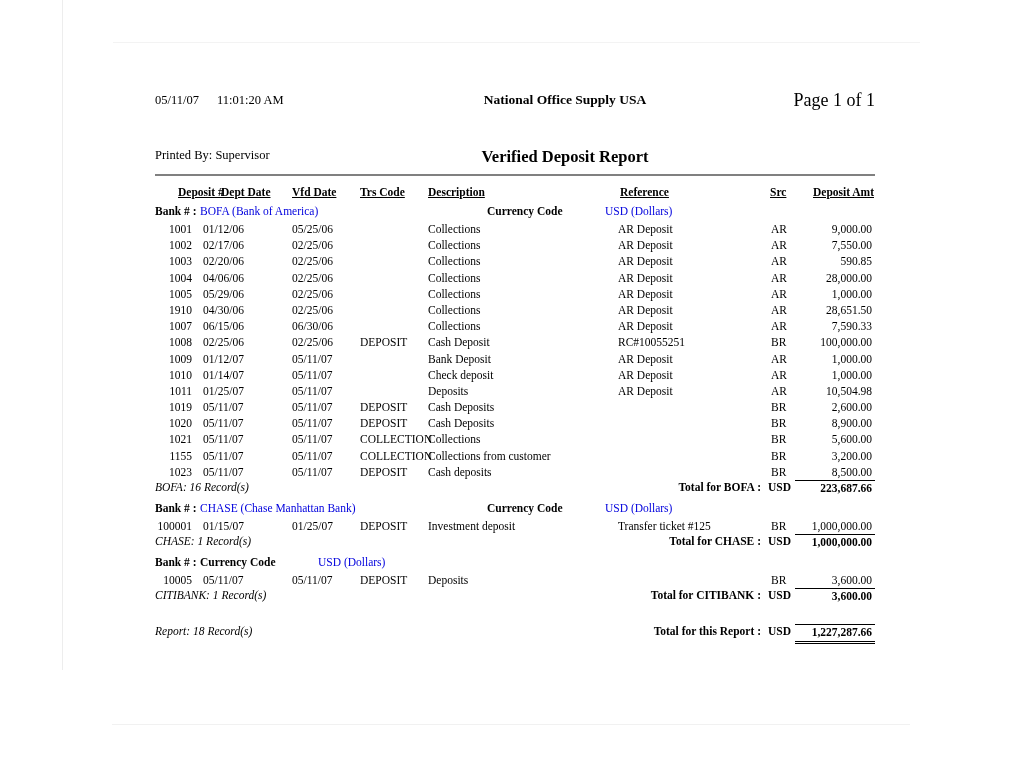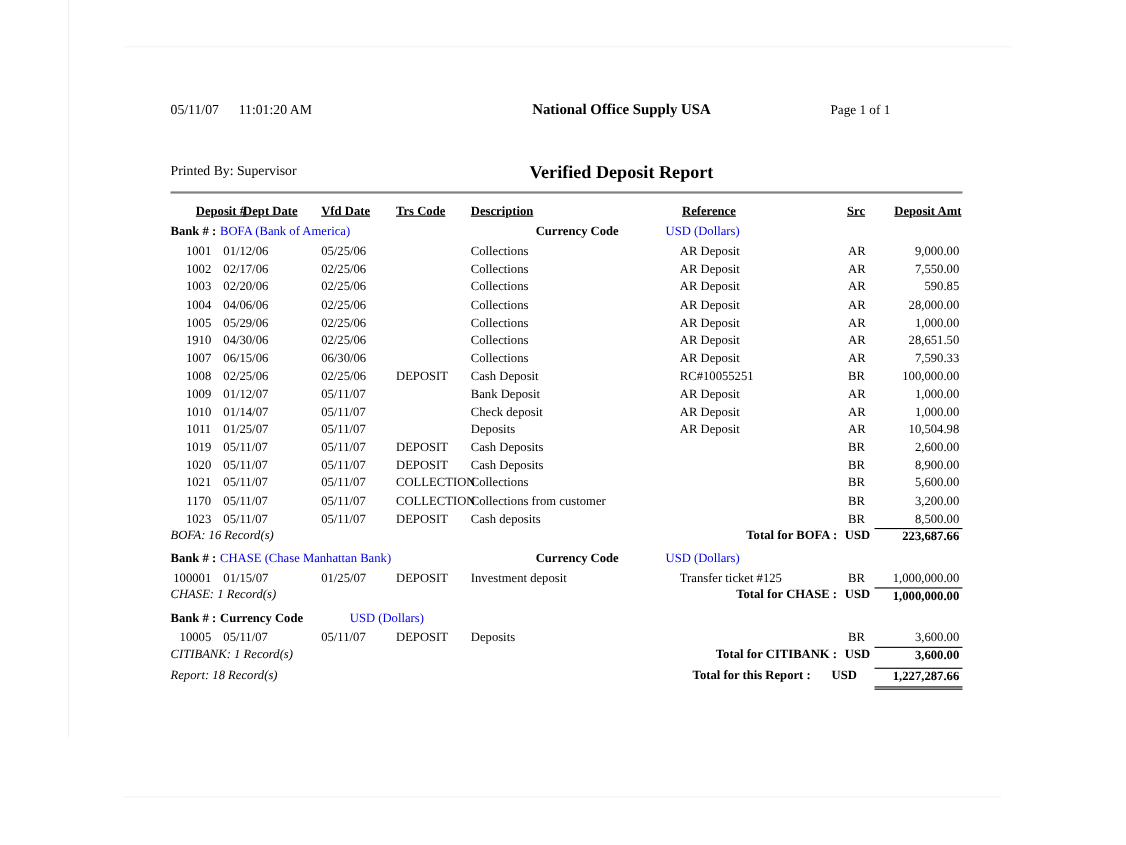--- a/index.html
+++ b/index.html
@@ -9,21 +9,21 @@
     -webkit-font-smoothing:none;
   }
   .artifact{position:absolute;background:#ededed;}
   .report{position:absolute;left:155px;top:92px;width:720px;}
 
   
   .hdr-line1{display:flex;height:16px;line-height:16px;font-size:12.5px;}
   .hdr-left1{width:220px;}
   .hdr-time{margin-left:18px;}
   .hdr-center1{flex:1;text-align:center;font-weight:bold;font-size:13.5px;}
-  .hdr-right1{width:120px;font-size:12px;}
+  .hdr-right1{width:120px;text-align:right;font-size:18px;}
   .hdr-line2{display:flex;height:21px;line-height:18px;font-size:12.5px;margin-top:38px;}
   .hdr-left2{width:220px;}
   .hdr-center2{flex:1;text-align:center;font-weight:bold;font-size:16.5px;line-height:21px;}
   .hdr-right2{width:120px;}
   .rule{margin-top:7px;height:2px;background:var(--rule,#808080);}
 
   
   .col-headers{position:relative;margin-top:10px;height:16px;font-size:11.5px;font-weight:bold;}
   .col-headers span{position:absolute;top:0;text-decoration:underline;white-space:nowrap;}
   .ch-num{left:23px;} .ch-dept{left:66px;} .ch-vfd{left:137px;} .ch-trs{left:205px;}
@@ -43,21 +43,21 @@
   .c-amt{text-align:right;padding-right:3px;}
   .c-trs,.c-desc,.c-ref,.c-src{overflow:visible;}
 
   
   .total-row{display:flex;height:19px;align-items:flex-start;font-size:11.5px;white-space:nowrap;}
   .group-footer{flex:1;font-style:italic;line-height:15px;}
   .total-label{font-weight:bold;line-height:15px;}
   .total-cur{font-weight:bold;line-height:15px;width:27px;margin-left:7px;text-align:left;}
   .amt-box{width:77px;text-align:right;font-weight:bold;height:15px;line-height:15px;
     border-top:1px solid #000;padding-right:3px;}
-  .report-total{height:22px;gap:12px;}
+  .report-total{margin-top:17px;height:22px;}
   .report-amt{border-bottom:3px double #000;padding-bottom:1px;}
 </style>
 </head>
 <body style="--link: #0000dd; --rule: #808080;">
 
 <div class="artifact" style="left:62px;top:0;width:1px;height:670px;"></div>
 <div class="artifact" style="left:113px;top:42px;width:807px;height:1px;background:#f3f3f3;"></div>
 <div class="artifact" style="left:112px;top:724px;width:798px;height:1px;background:#f1f1f1;"></div>
 
 <div class="report">
@@ -228,21 +228,21 @@
         <span class="c-num">1021</span>
         <span class="c-dept">05/11/07</span>
         <span class="c-vfd">05/11/07</span>
         <span class="c-trs">COLLECTION</span>
         <span class="c-desc">Collections</span>
         <span class="c-ref"></span>
         <span class="c-src">BR</span>
         <span class="c-amt">5,600.00</span>
       </div>
       <div class="data-row">
-        <span class="c-num">1170</span>
+        <span class="c-num">1155</span>
         <span class="c-dept">05/11/07</span>
         <span class="c-vfd">05/11/07</span>
         <span class="c-trs">COLLECTION</span>
         <span class="c-desc">Collections from customer</span>
         <span class="c-ref"></span>
         <span class="c-src">BR</span>
         <span class="c-amt">3,200.00</span>
       </div>
       <div class="data-row">
         <span class="c-num">1023</span>

